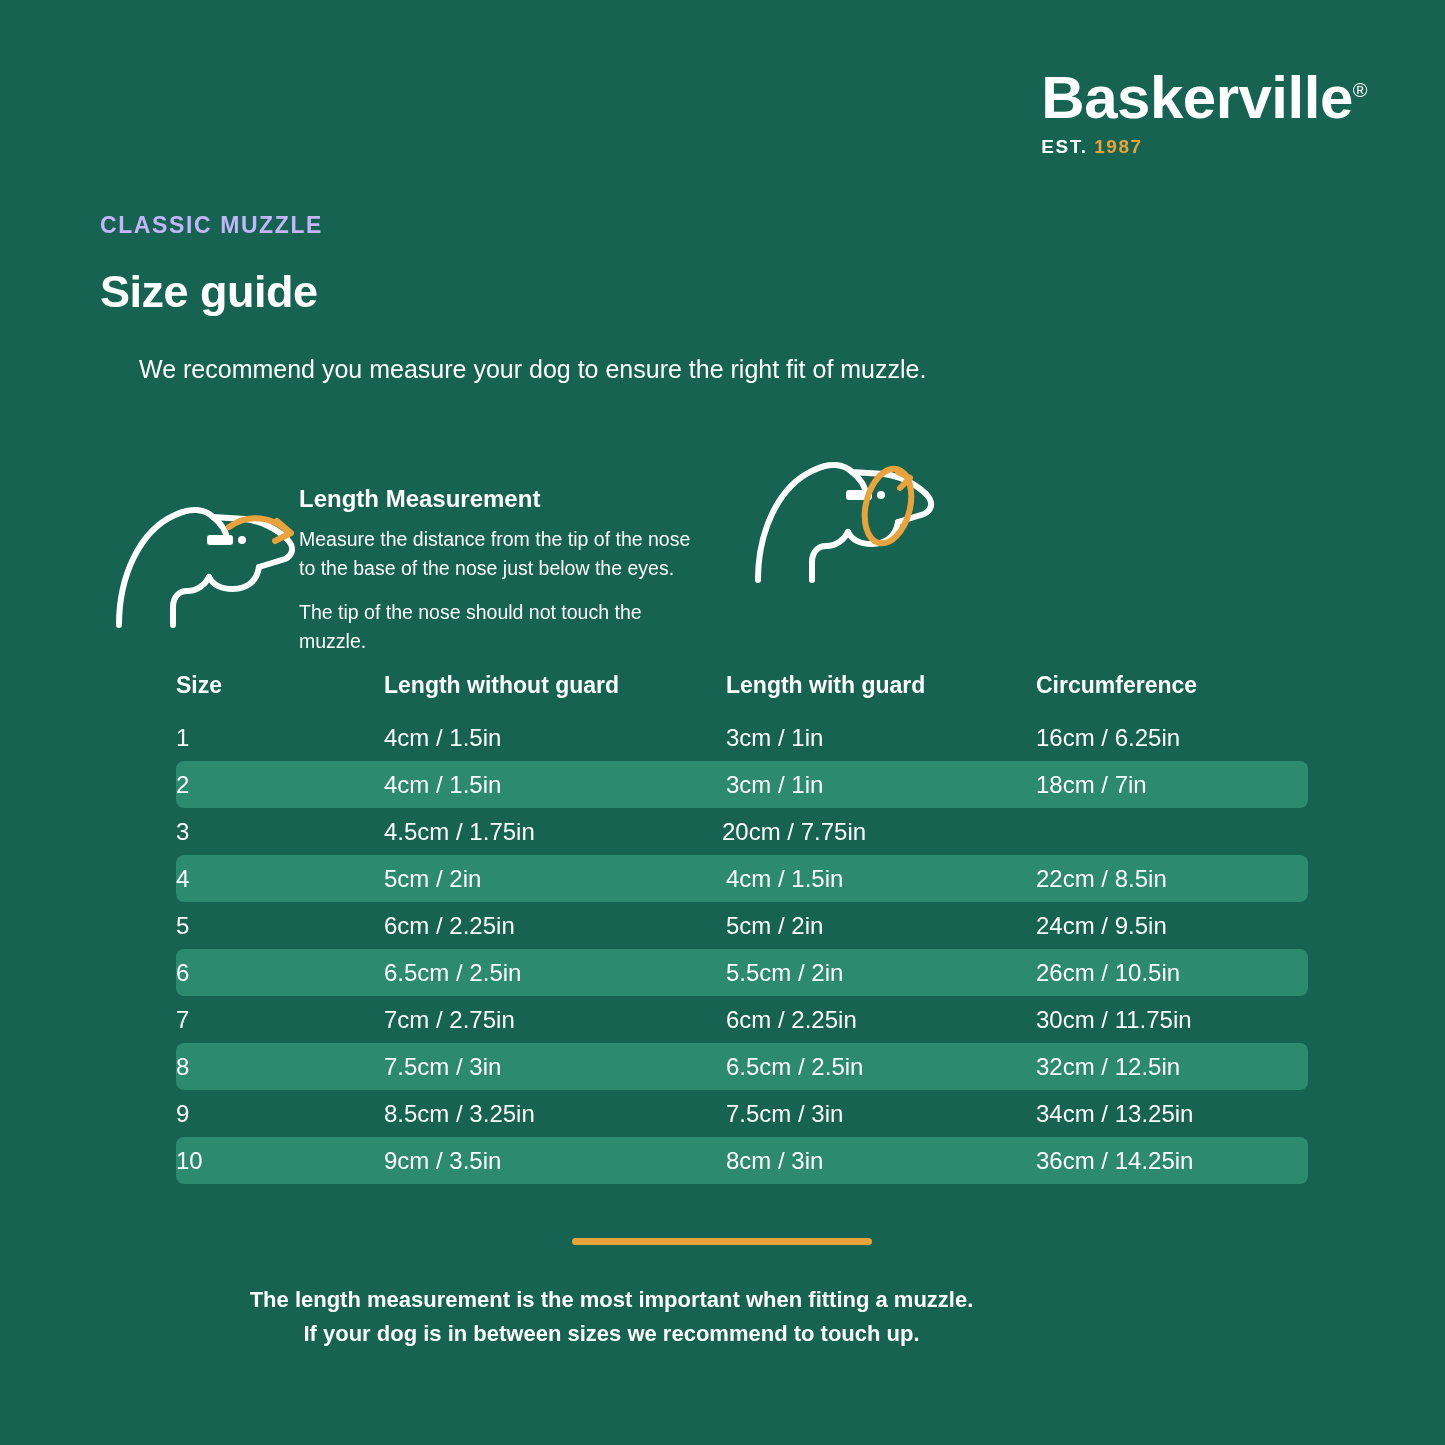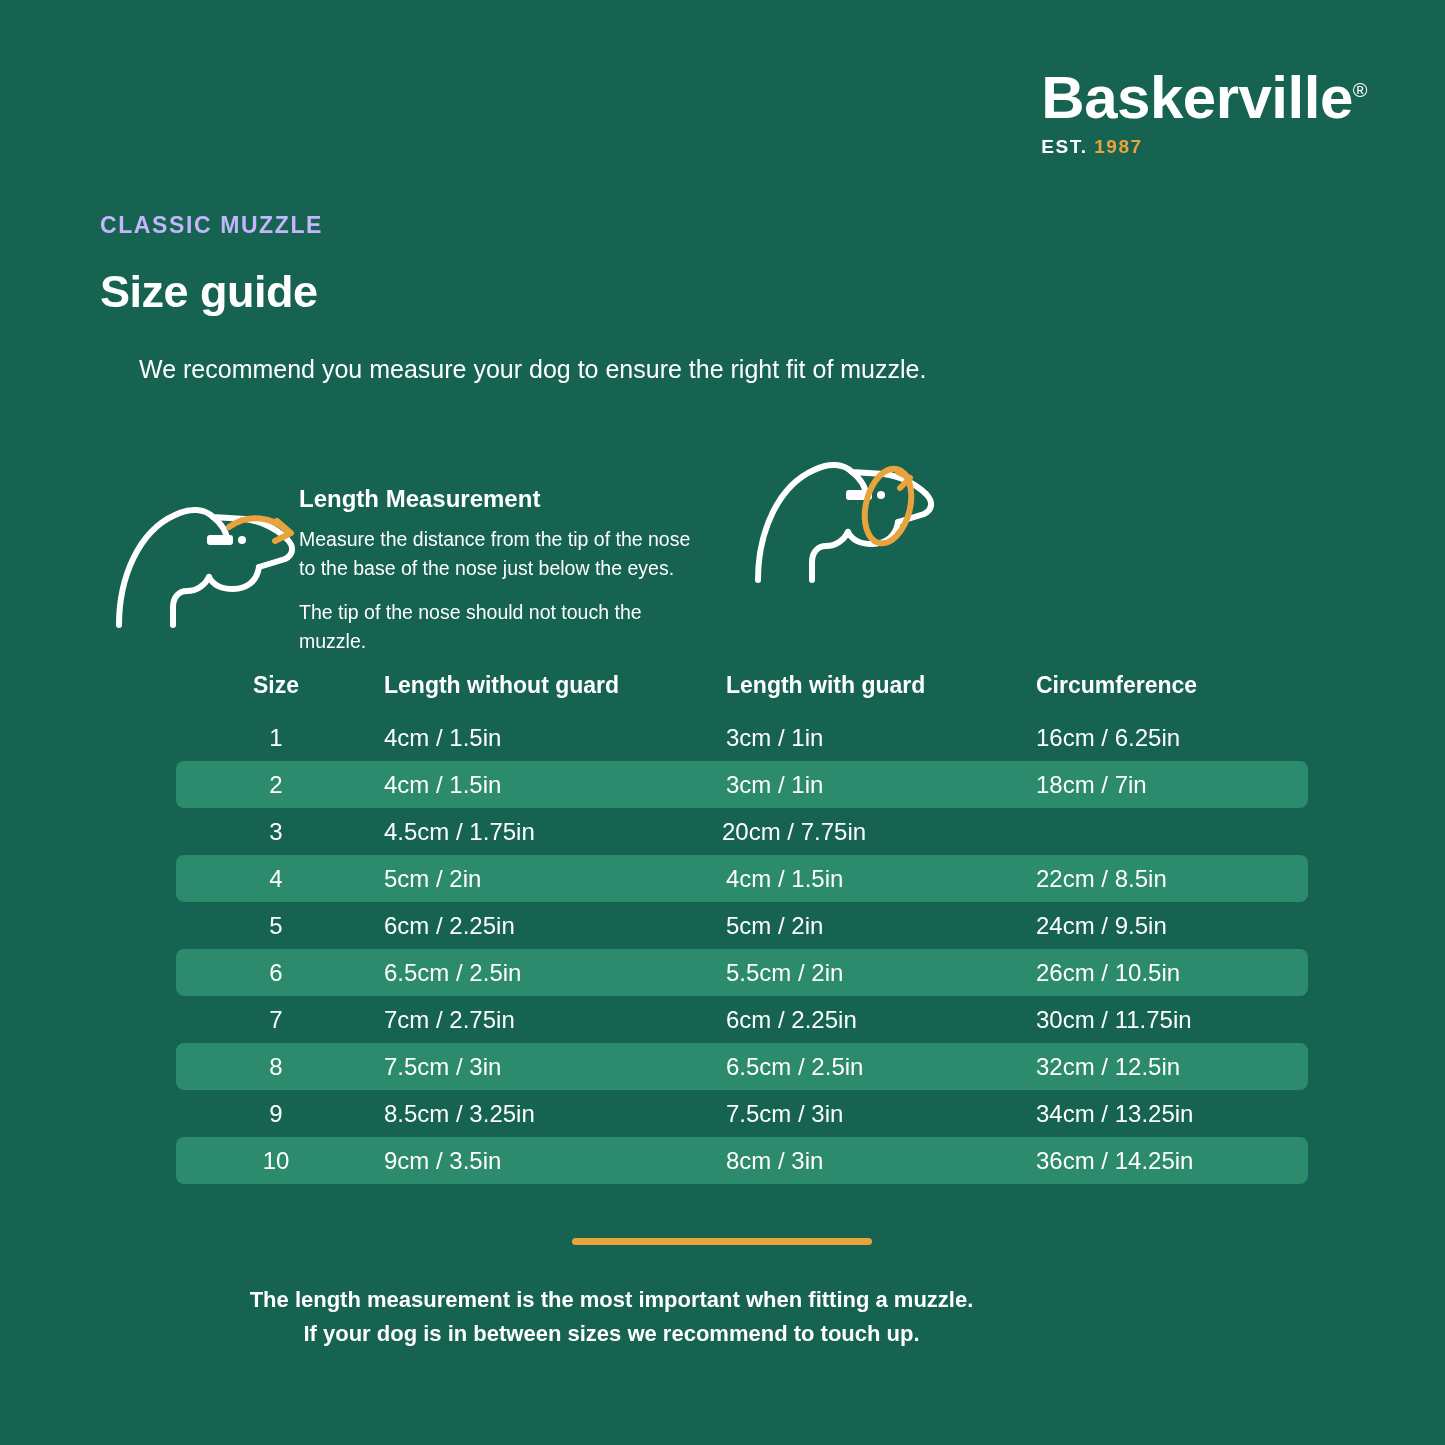--- a/index.html
+++ b/index.html
@@ -109,21 +109,21 @@
     width: 1132px;
   }
   .trow {
     display: flex;
     align-items: center;
     height: 47px;
     border-radius: 8px;
   }
   .trow.head { height: 50px; margin-bottom: 4px; }
   .trow.alt { background: #2c8a6d; }
-  .c-size { width: 200px; text-align: center; }
+  .c-size { width: 200px; text-align: left; }
   .c-lwo  { width: 346px; padding-left: 8px; }
   .c-lw   { width: 314px; padding-left: 4px; }
   .c-circ { width: 272px; padding-left: 0px; }
   .trow.head .c-size,
   .trow.head .c-lwo,
   .trow.head .c-lw,
   .trow.head .c-circ {
     font-size: 23px;
     font-weight: bold;
   }

